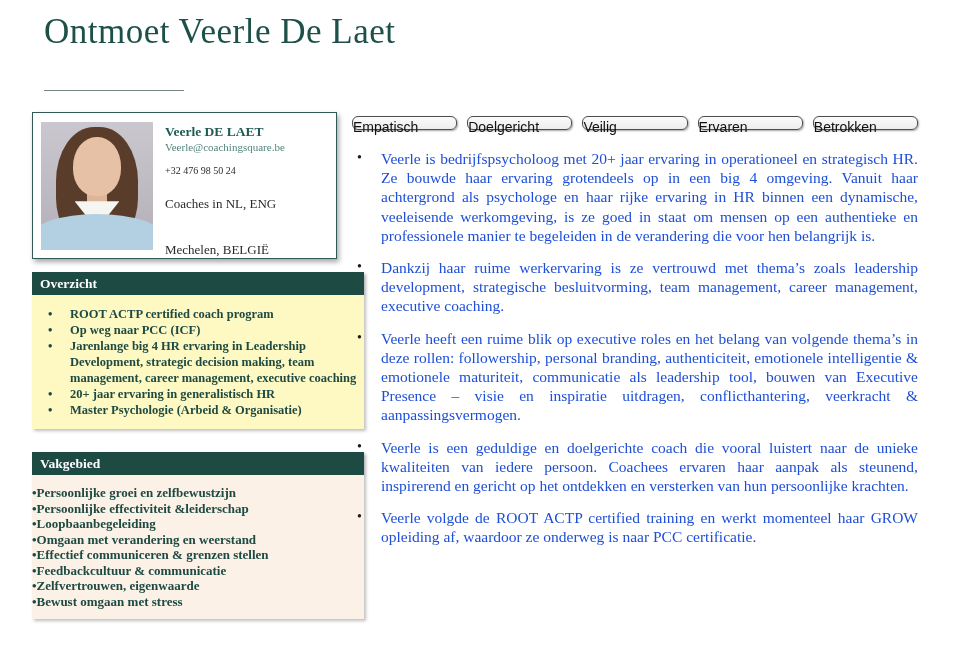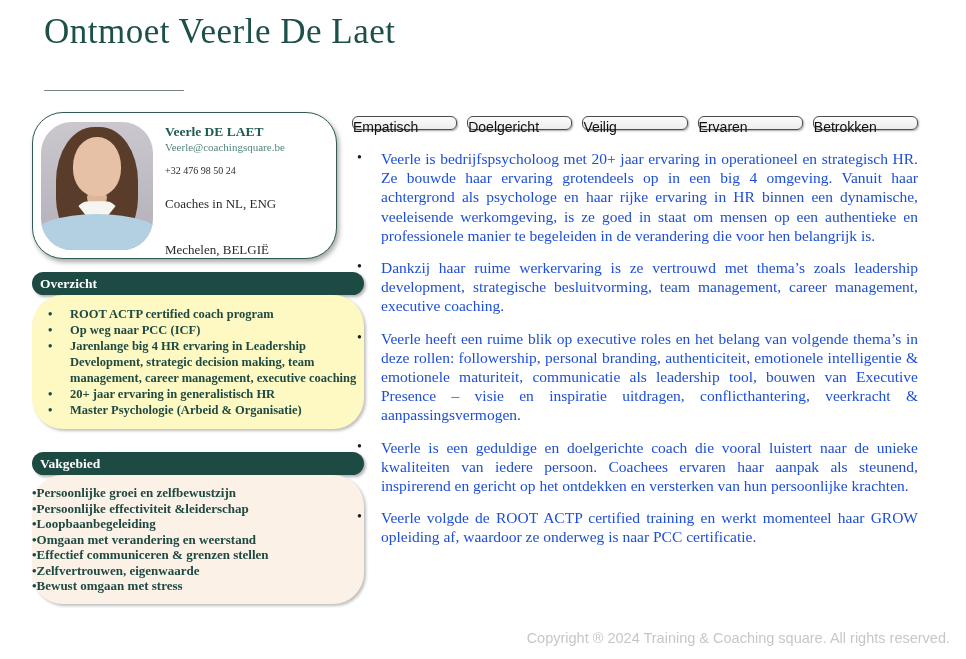--- a/index.html
+++ b/index.html
@@ -1,15 +1,15 @@
 <!DOCTYPE html>
 <html><head>
 <meta charset="utf-8">
 <style>
-  * { margin:0; padding:0; box-sizing:border-box;border-radius:31px; }
+  * { margin:0; padding:0; box-sizing:border-box; }
   html,body { width:966px; height:659px; background:#ffffff; font-family:"Liberation Serif", serif; }
   .slide { position:relative; width:966px; height:659px; background:#ffffff; overflow:hidden; }
 
   
   .page-title { position:absolute; left:44px; top:12px; font-size:35px; font-weight:500;
     color:#1c5049; letter-spacing:.5px; }
   .title-rule { position:absolute; left:44px; top:90px; width:140px; height:1px; background:#74867f; }
 
   
   .card { position:absolute; left:32px; top:112px; width:305px; height:147px; background:#ffffff;
@@ -99,20 +99,21 @@
   </div>
 
   <div class="panel vakgebied">
     <div class="panel-header">Vakgebied</div>
     <ul class="panel-body">
       <li>Persoonlijke groei en zelfbewustzijn</li>
       <li>Persoonlijke effectiviteit &amp;leiderschap</li>
       <li>Loopbaanbegeleiding</li>
       <li>Omgaan met verandering en weerstand</li>
       <li>Effectief communiceren &amp; grenzen stellen</li>
+      <li>Feedbackcultuur &amp; communicatie</li>
       <li>Zelfvertrouwen, eigenwaarde</li>
       <li>Bewust omgaan met stress</li>
     </ul>
   </div>
 
   <div class="tags">
     <div class="tag">Empatisch</div>
     <div class="tag">Doelgericht</div>
     <div class="tag">Veilig</div>
     <div class="tag">Ervaren</div>
@@ -135,15 +136,14 @@
     <div class="para">
       <span class="pb">•</span>
       <p>Veerle is een geduldige en doelgerichte coach die vooral luistert naar de unieke kwaliteiten van iedere persoon. Coachees ervaren haar aanpak als steunend, inspirerend en gericht op het ontdekken en versterken van hun persoonlijke krachten.</p>
     </div>
     <div class="para">
       <span class="pb">•</span>
       <p>Veerle volgde de ROOT ACTP certified training en werkt momenteel haar GROW opleiding af, waardoor ze onderweg is naar PCC certificatie.</p>
     </div>
   </div>
 
-  <div class="footer">Copyright ® 2024 Training &amp; Coaching square. All rights reserved.</div>
 
 </div>
 
 </body></html>

